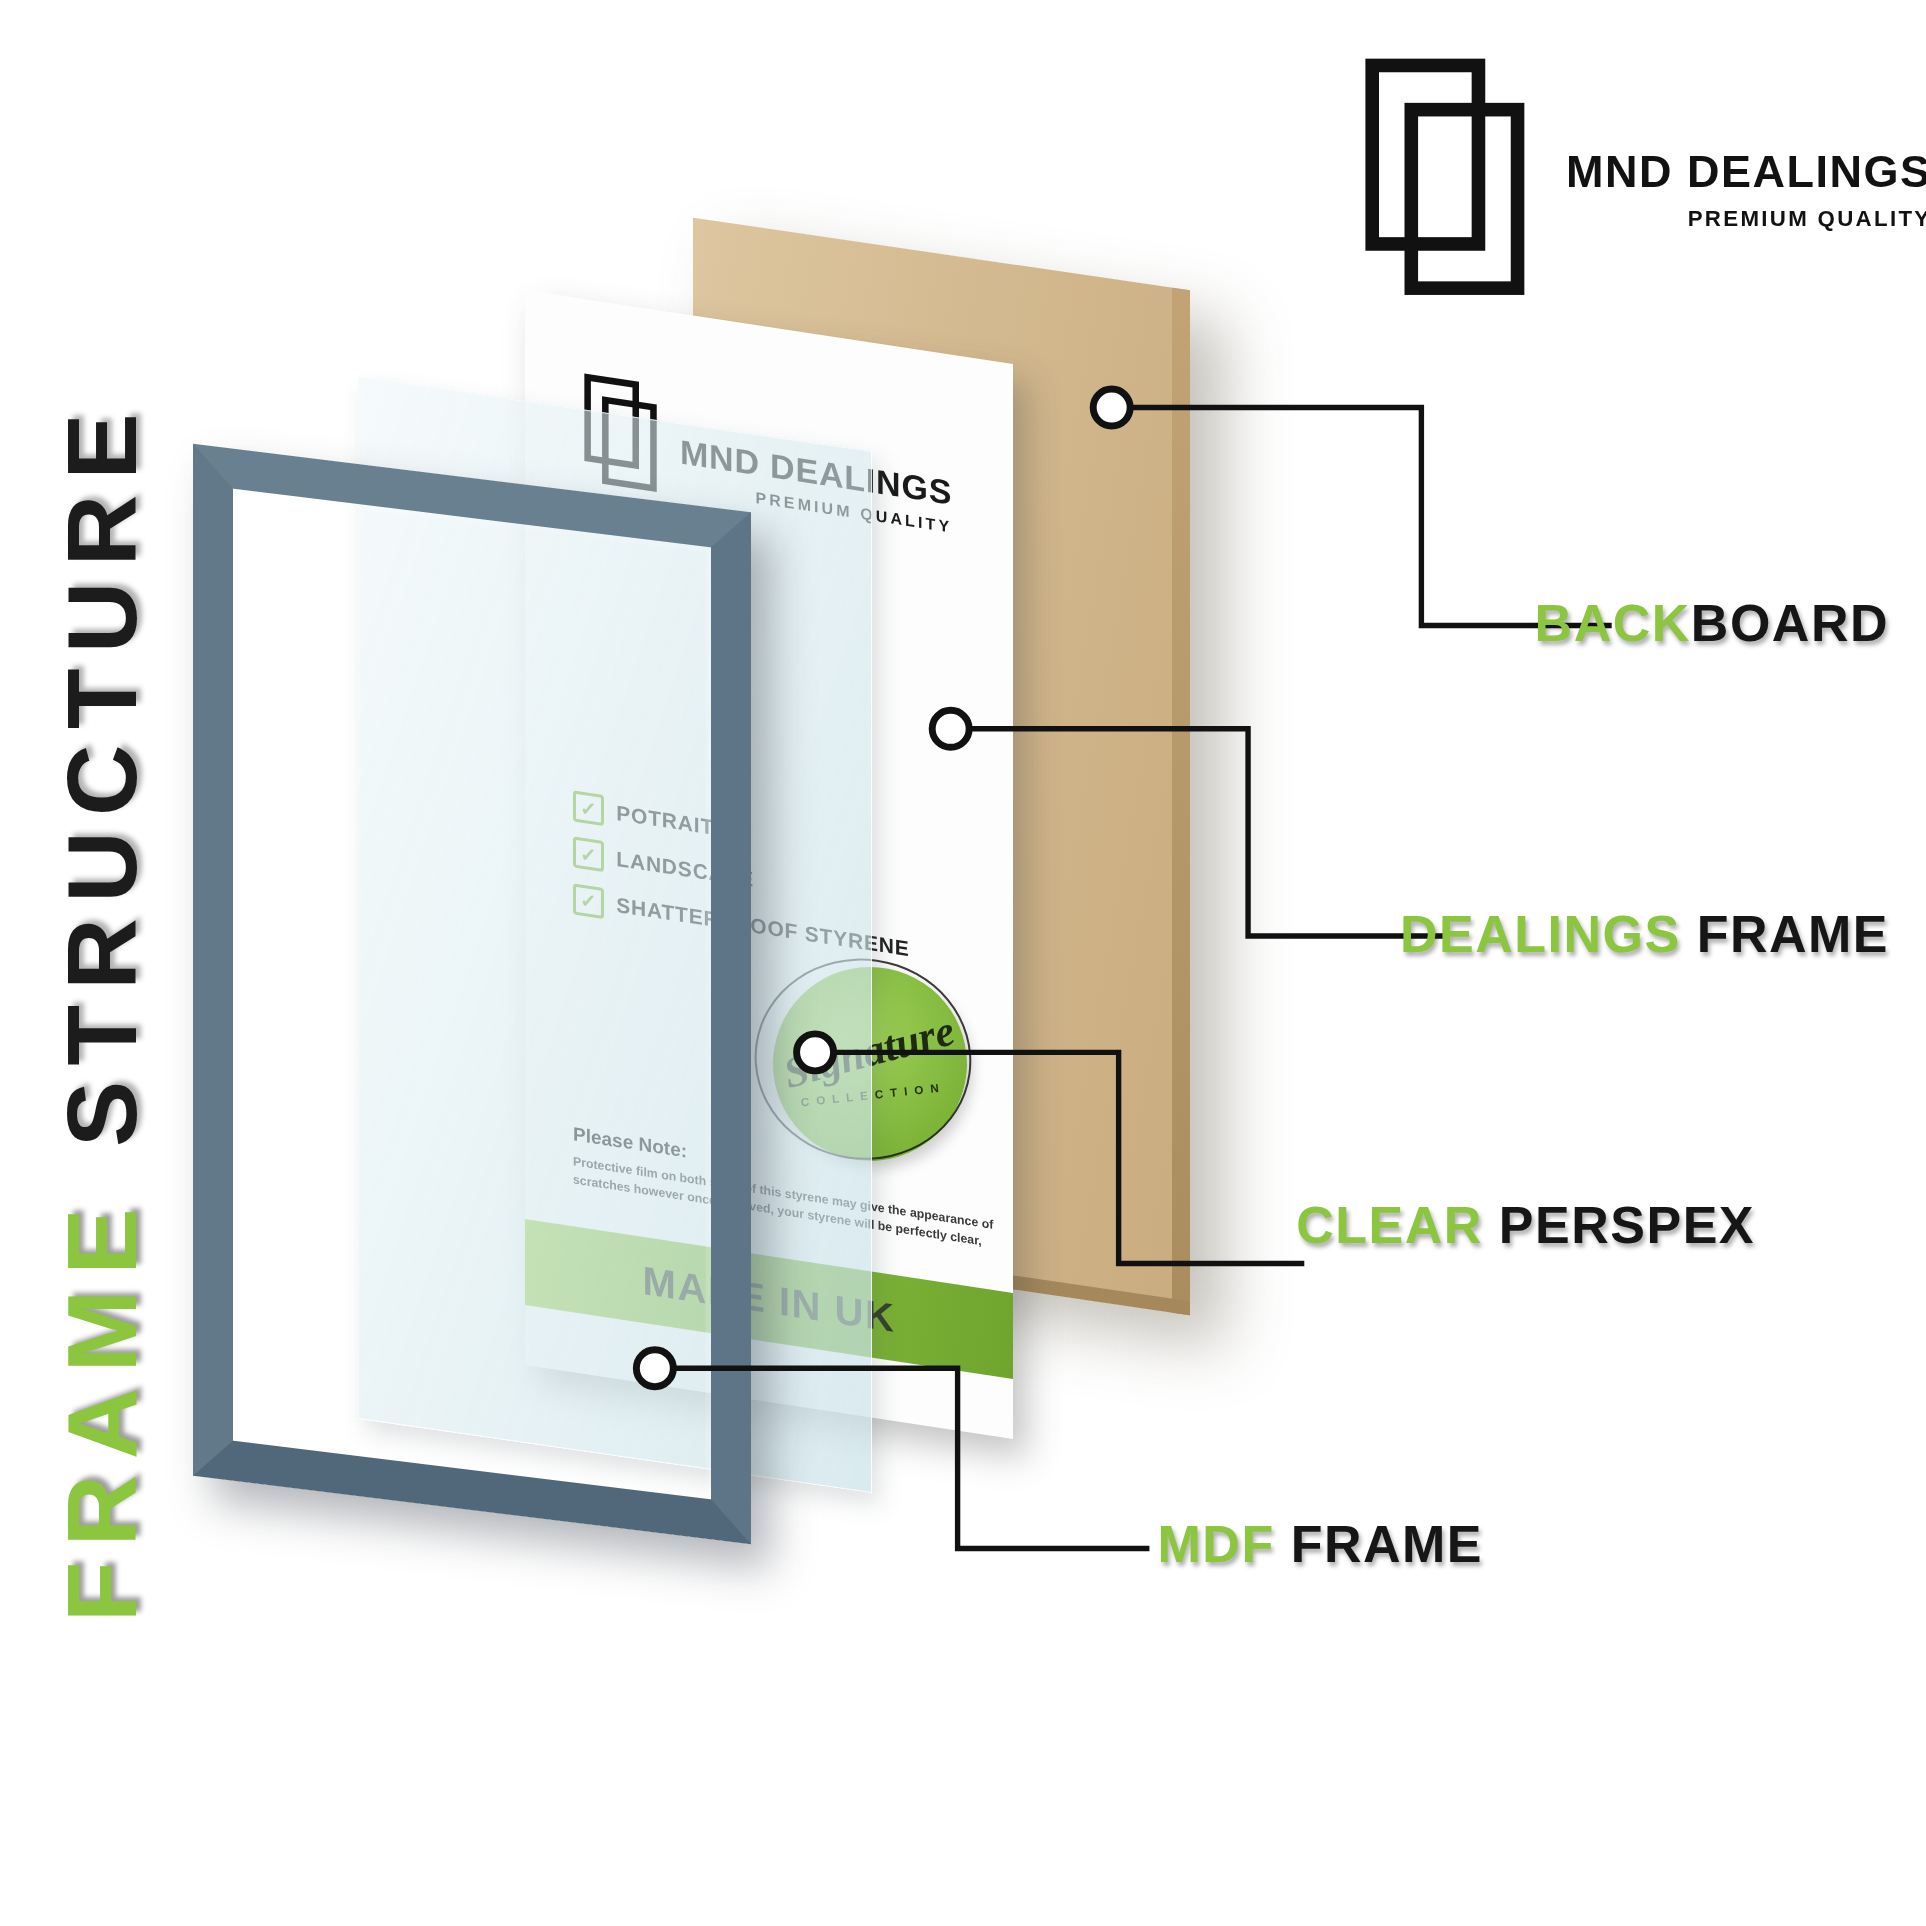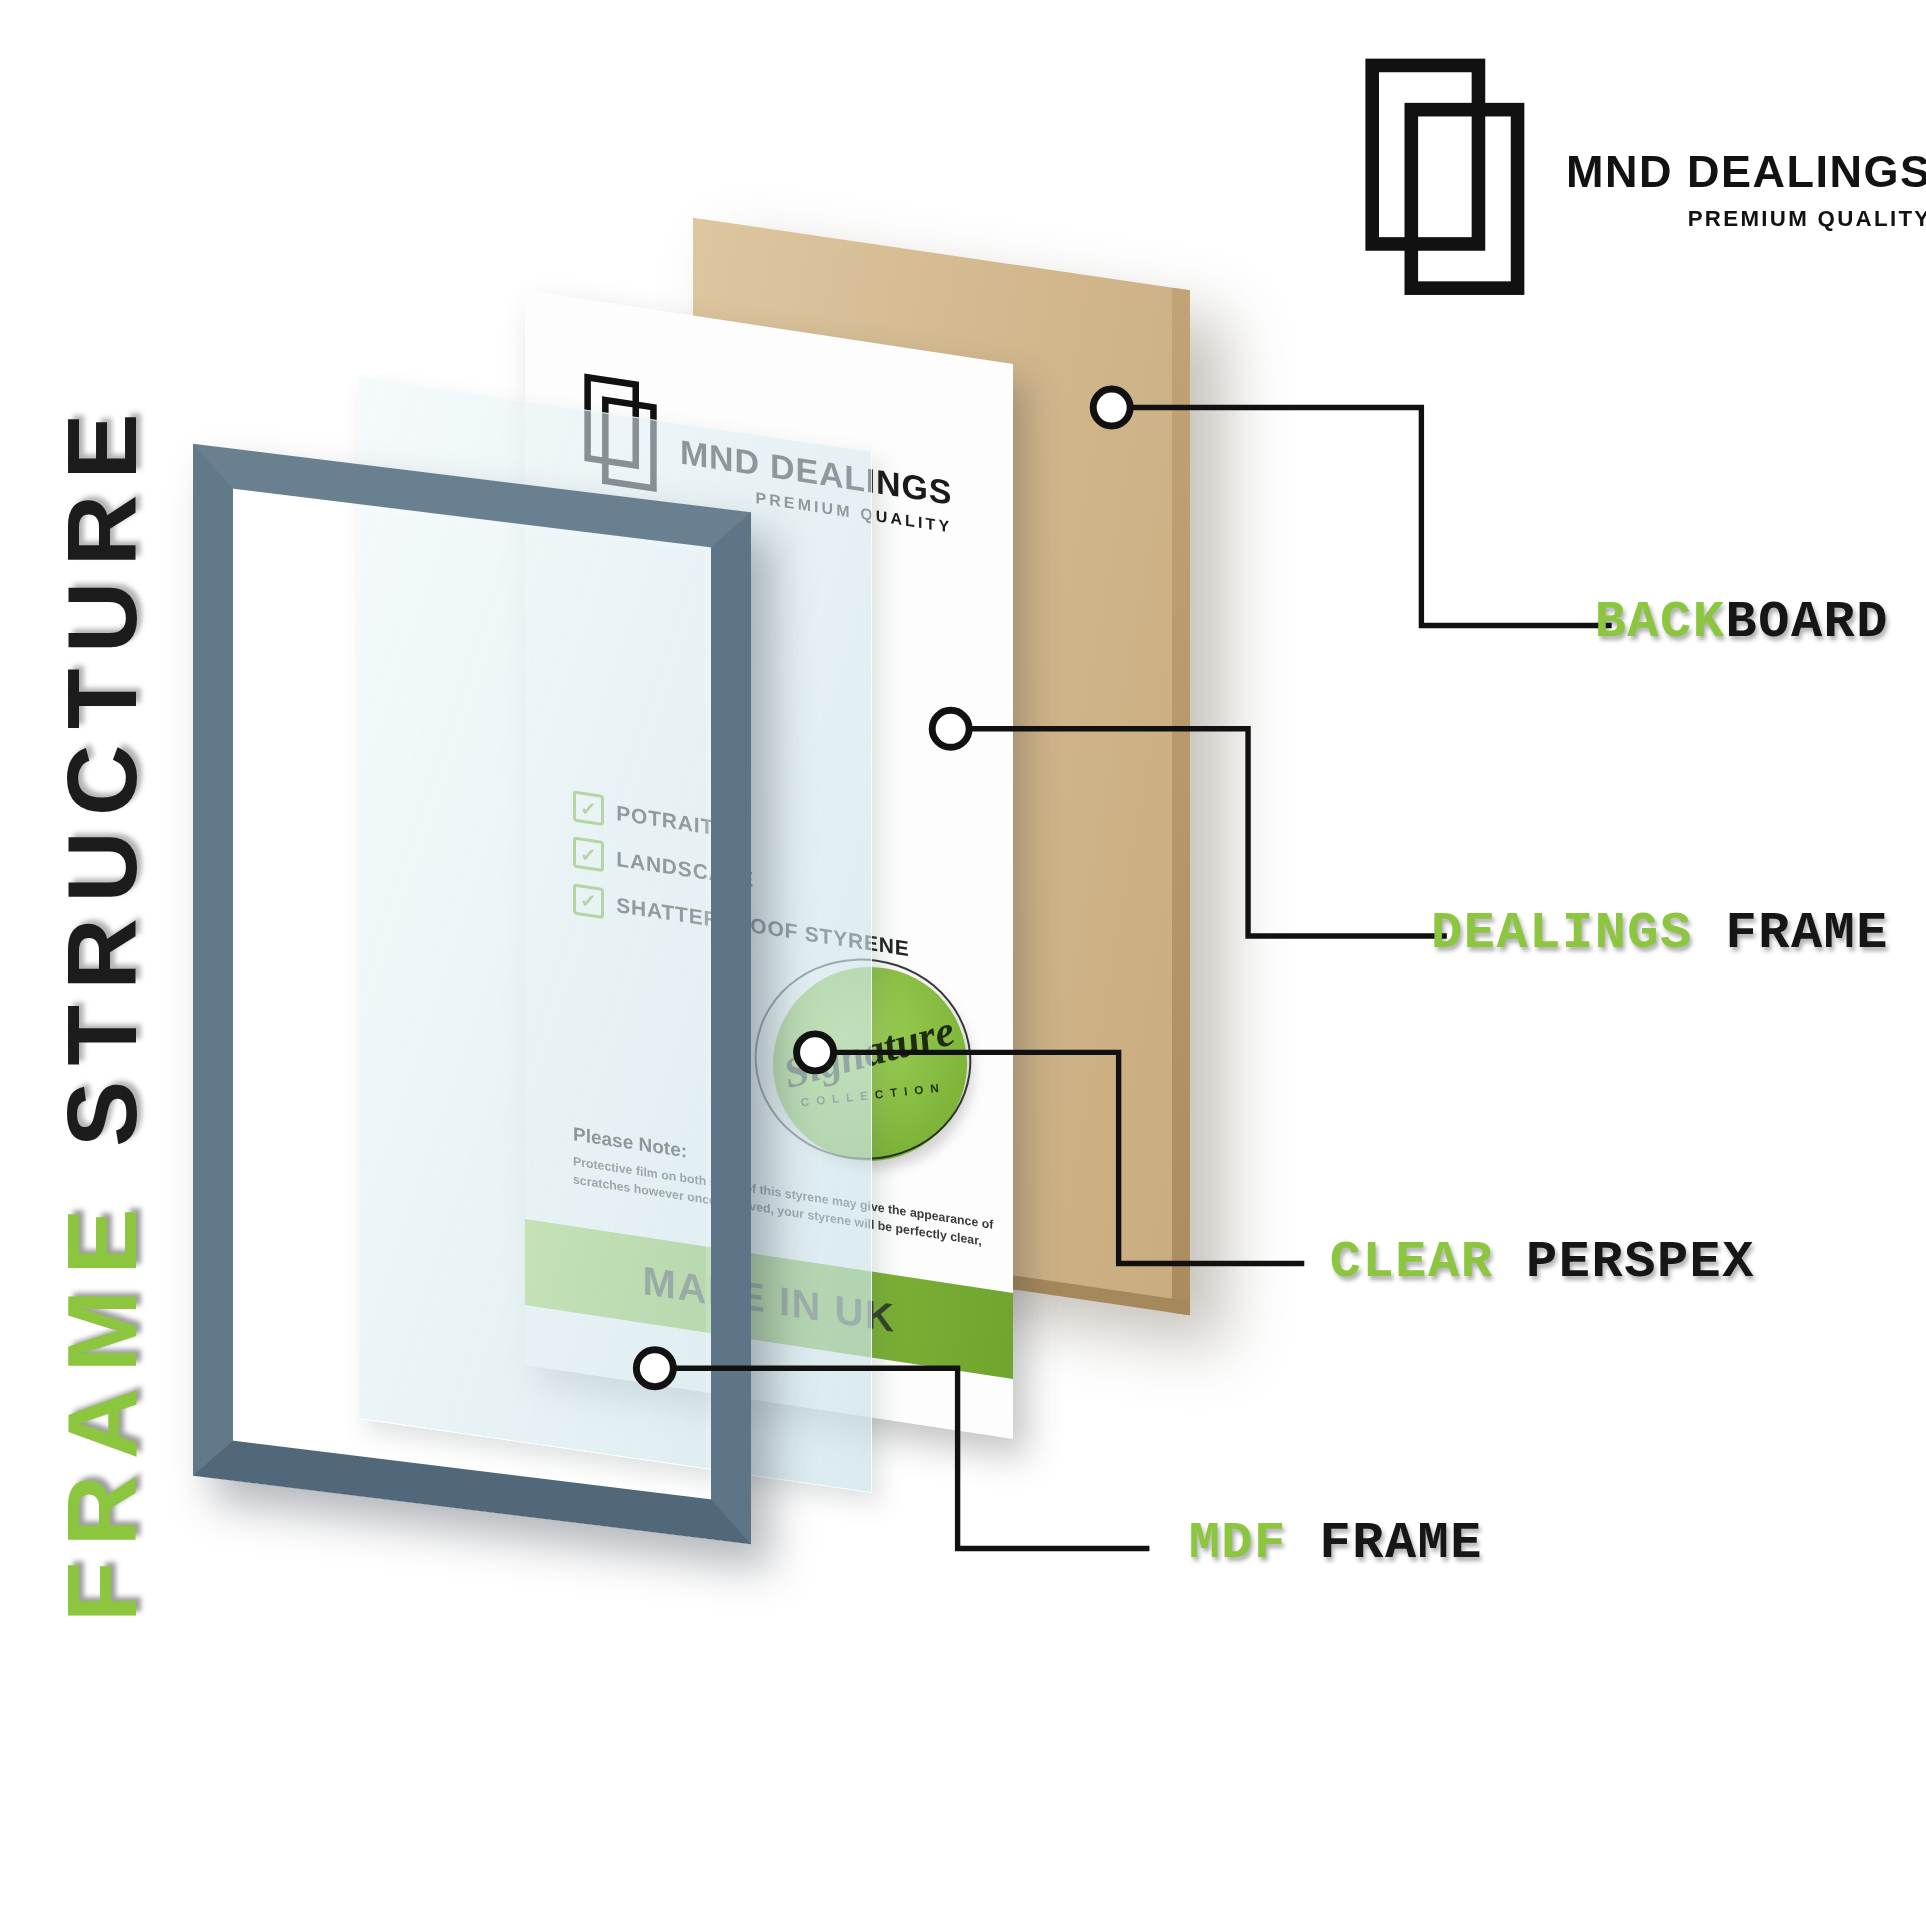--- a/index.html
+++ b/index.html
@@ -94,27 +94,26 @@
     box-shadow:20px 23px 42px rgba(40,50,60,0.35), inset 0 0 0 5.4px rgba(255,255,255,0.16);
   }
 
   
   .callouts { position:absolute; left:0; top:0; width:1926px; height:1926px; z-index:10; pointer-events:none; }
 
   .label {
     position:absolute; z-index:11; white-space:nowrap;
     font-size:52px; font-weight:bold; letter-spacing:1.5px;
     text-shadow:2.3px 3.9px 4.6px rgba(30,30,30,0.35);
-    font-family:Liberation Mono, monospace;
   }
   .label .g { color:#8CC63F; }
   .label .d { color:#161616; }
   #label-backboard { right:37px;  top:593px;  }
   #label-photo     { right:37px;  top:904px; }
-  #label-perspex   { right:171px; top:1233px; }
+  #label-perspex   { right:171px; top:1195px; }
   #label-frame     { right:443px; top:1514px; }
 
   
   .brand { position:absolute; left:1362px; top:55px; z-index:5; display:flex; gap:34px; }
   .brand-text { margin-top:91px; }
   .brand-name { font-size:45px; font-weight:bold; color:#121212; letter-spacing:1.5px; white-space:nowrap; }
   .brand-tag  { font-size:22.3px; font-weight:bold; color:#121212; letter-spacing:2.3px; text-align:right; margin-top:7.7px; }
 </style>
 </head>
 <body>

